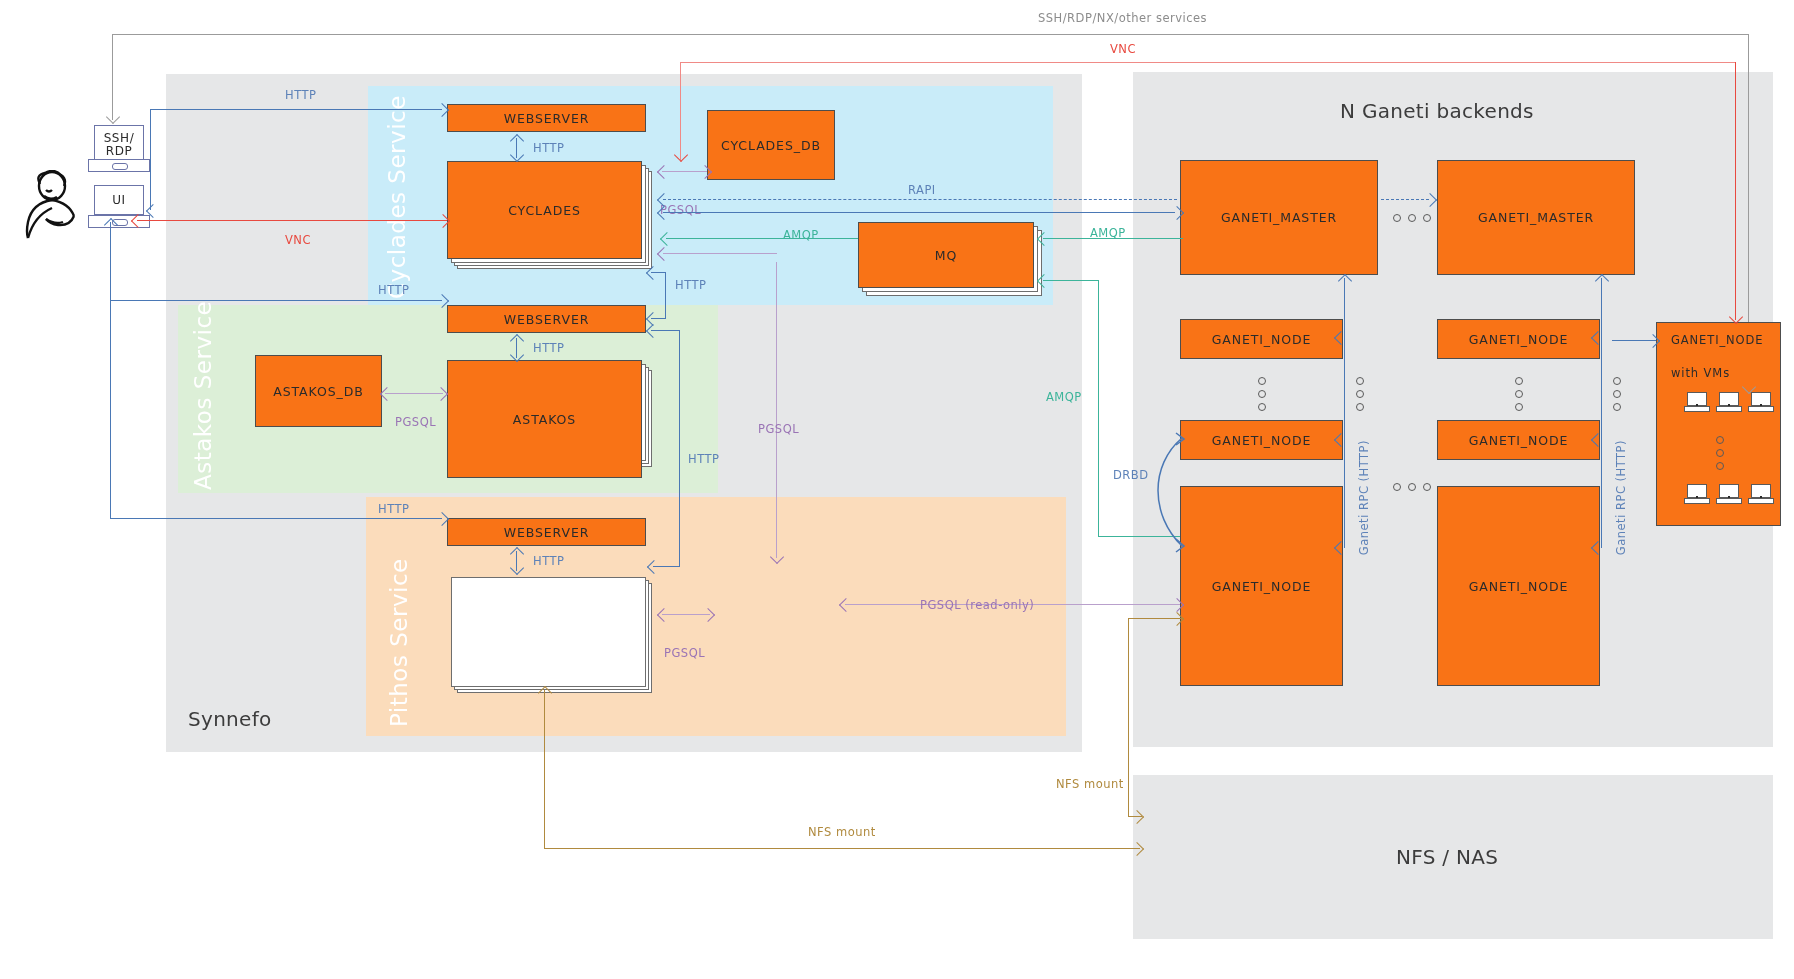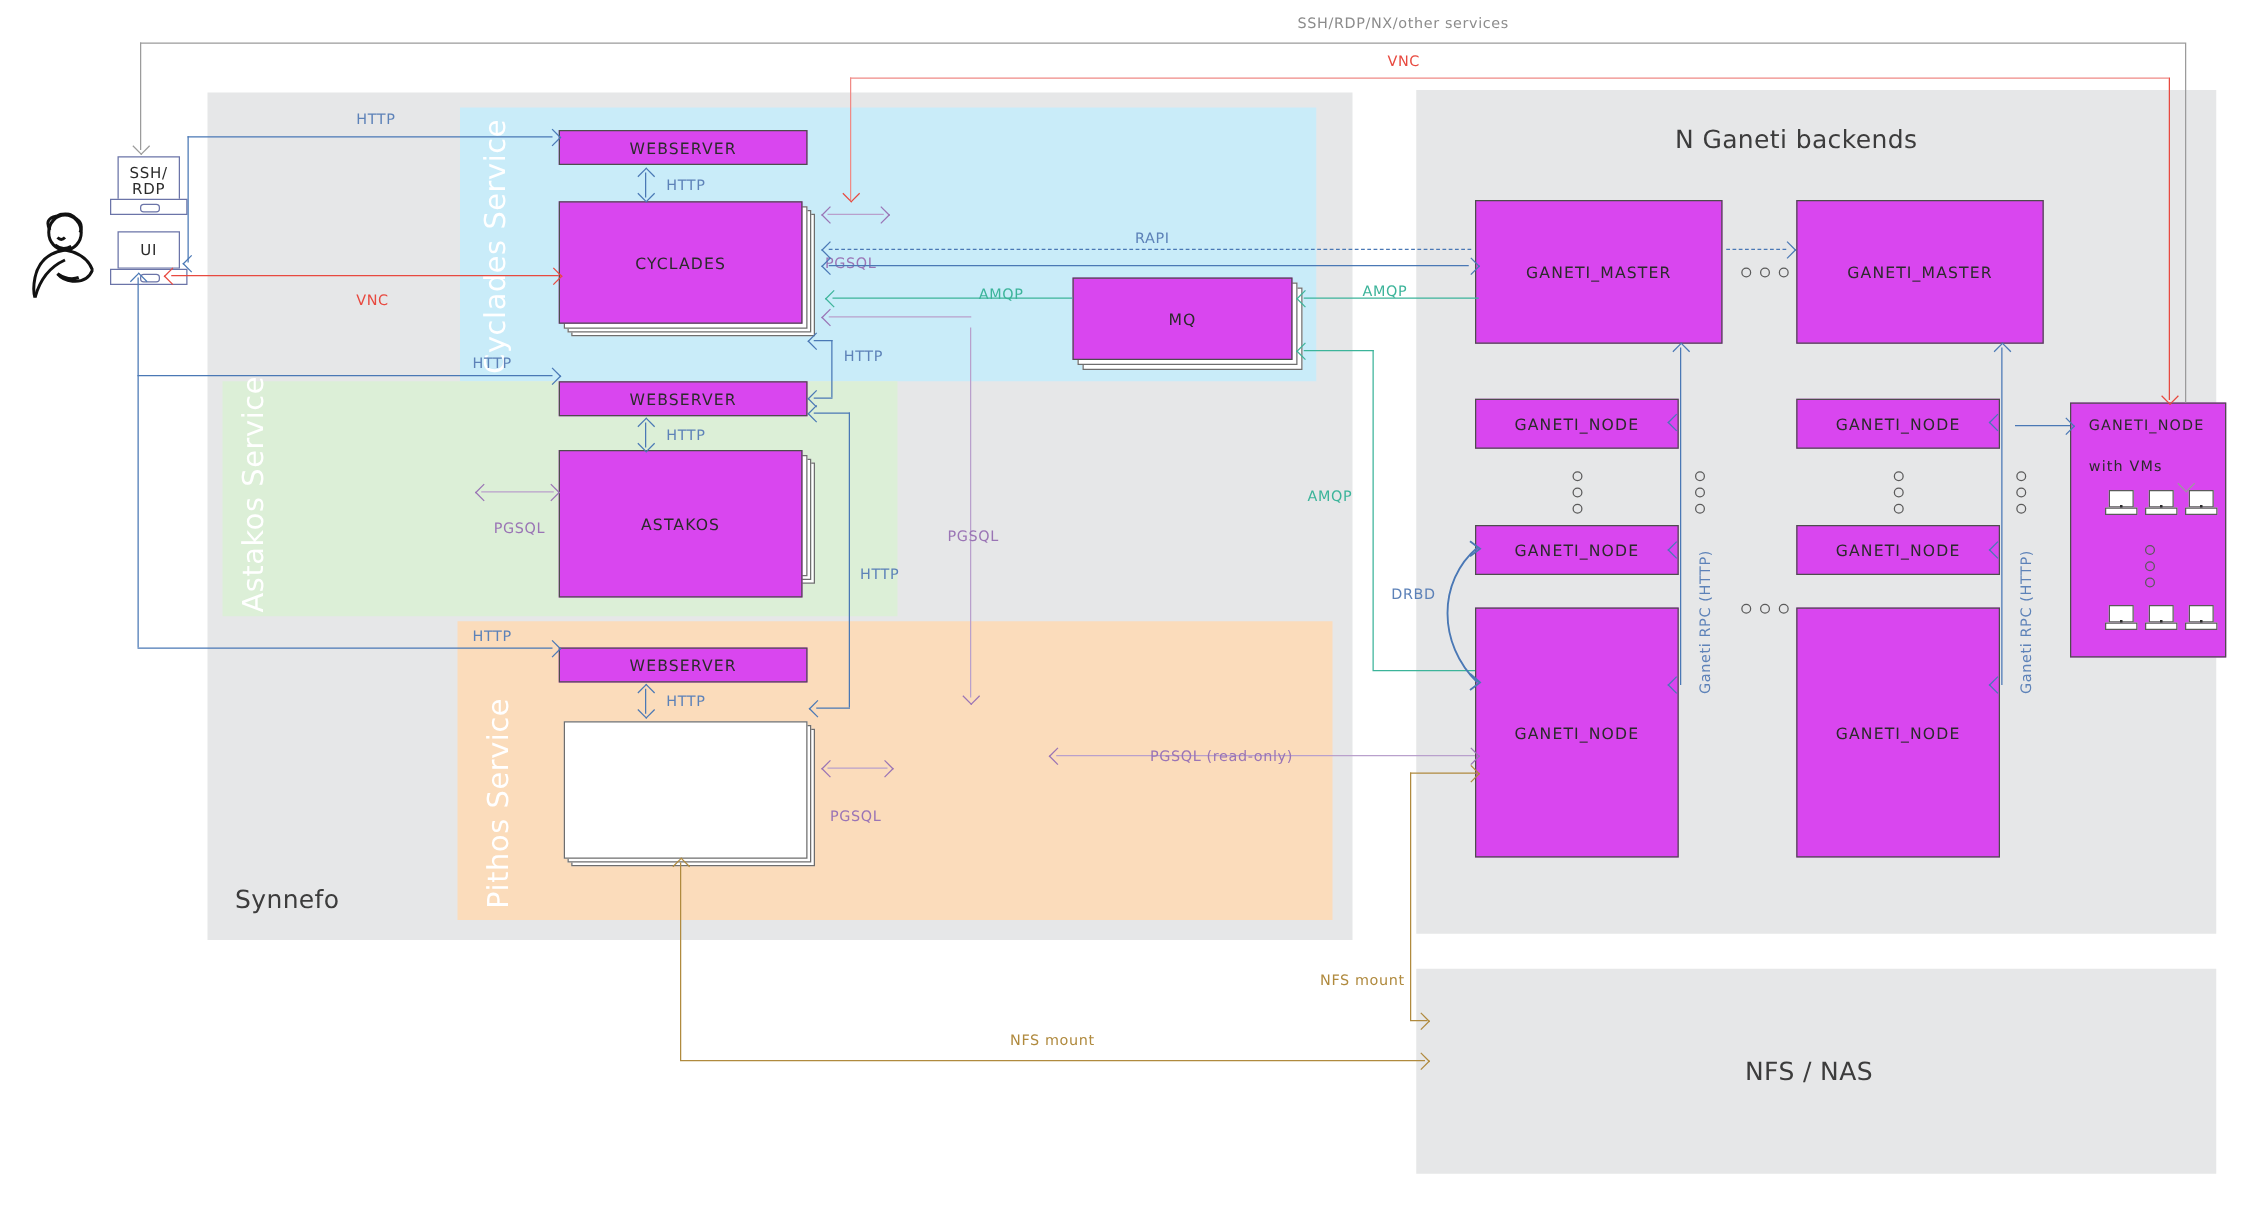--- a/index.html
+++ b/index.html
@@ -15,21 +15,21 @@
   .reg-ganeti{background:#e6e7e8;}
   .reg-nfs{background:#e6e7e8;}
 
   .region-title{position:absolute;color:#3c3c3c;font-size:20px;letter-spacing:.3px;
                 font-family:"DejaVu Sans","Liberation Sans",sans-serif;font-weight:400;}
   .vlabel{position:absolute;color:#ffffff;font-size:23px;letter-spacing:.5px;
           writing-mode:vertical-rl;transform:rotate(180deg);white-space:nowrap;
           font-family:"DejaVu Sans","Liberation Sans",sans-serif;}
 
   
-  .box{position:absolute;box-sizing:border-box;background:#d946ef;border:1.3px solid #4d4d4d;
+  .box{position:absolute;box-sizing:border-box;background:#f97316;border:1.3px solid #4d4d4d;
        display:flex;align-items:center;justify-content:center;text-align:center;
        color:#2b2b2b;font-size:12.5px;letter-spacing:.9px;
        font-family:"DejaVu Sans","Liberation Sans",sans-serif;}
   .box.vtop{align-items:flex-start;justify-content:flex-start;padding:10px 0 0 14px;text-align:left;}
   
   .stack{position:absolute;}
   .stack .sheet{position:absolute;background:#ffffff;border:1.3px solid #6e6e6e;box-sizing:border-box;}
 
   
   .ln{position:absolute;}
@@ -135,36 +135,38 @@
 
   <div class="box" style="left:447px;top:104px;width:199px;height:28px;">WEBSERVER</div>
 
   <div class="stack" style="left:447px;top:161px;width:212px;height:110px;">
     <div class="sheet" style="left:10px;top:10px;width:195px;height:98px;"></div>
     <div class="sheet" style="left:7px;top:7px;width:195px;height:98px;"></div>
     <div class="sheet" style="left:4px;top:4px;width:195px;height:98px;"></div>
   </div>
   <div class="box" style="left:447px;top:161px;width:195px;height:98px;">CYCLADES</div>
 
+  <div class="box" style="left:707px;top:110px;width:128px;height:70px;">CYCLADES_DB</div>
 
   <div class="stack" style="left:858px;top:222px;width:190px;height:80px;">
     <div class="sheet" style="left:8px;top:8px;width:176px;height:66px;"></div>
     <div class="sheet" style="left:4px;top:4px;width:176px;height:66px;"></div>
   </div>
   <div class="box" style="left:858px;top:222px;width:176px;height:66px;">MQ</div>
 
   <div class="box" style="left:447px;top:305px;width:199px;height:28px;">WEBSERVER</div>
 
   <div class="stack" style="left:447px;top:360px;width:212px;height:110px;">
     <div class="sheet" style="left:10px;top:10px;width:195px;height:97px;"></div>
     <div class="sheet" style="left:7px;top:7px;width:195px;height:97px;"></div>
     <div class="sheet" style="left:4px;top:4px;width:195px;height:97px;"></div>
   </div>
   <div class="box" style="left:447px;top:360px;width:195px;height:118px;">ASTAKOS</div>
 
+  <div class="box" style="left:255px;top:355px;width:127px;height:72px;">ASTAKOS_DB</div>
 
   <div class="box" style="left:447px;top:518px;width:199px;height:28px;">WEBSERVER</div>
 
   <div class="stack" style="left:447px;top:573px;width:212px;height:122px;">
     <div class="sheet" style="left:10px;top:10px;width:195px;height:110px;"></div>
     <div class="sheet" style="left:7px;top:7px;width:195px;height:110px;"></div>
     <div class="sheet" style="left:4px;top:4px;width:195px;height:110px;"></div>
   </div>
 
 

